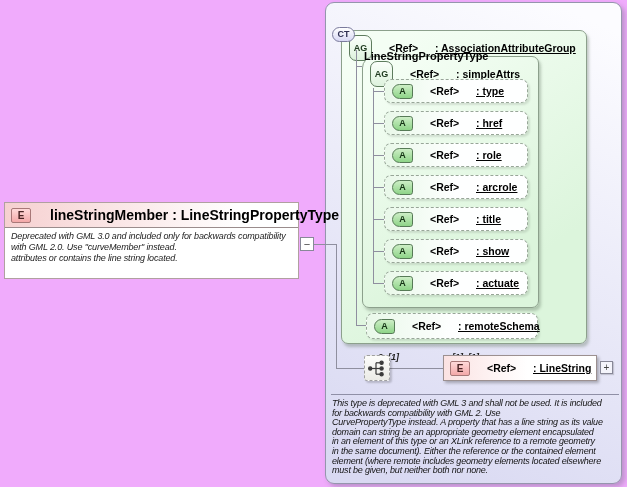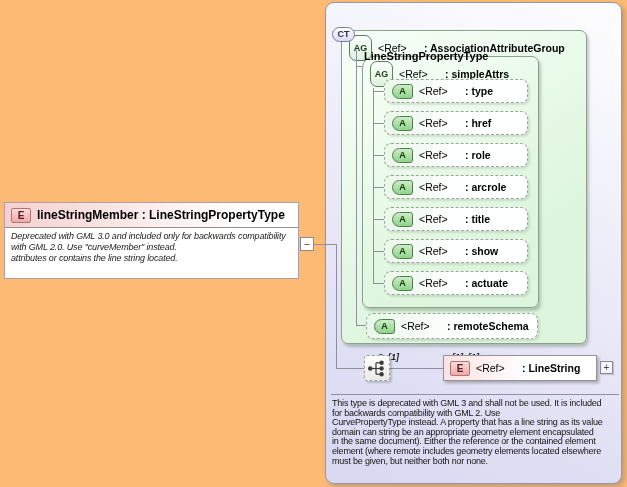--- a/index.html
+++ b/index.html
@@ -1,27 +1,27 @@
 <!DOCTYPE html>
 <html><head>
 <meta charset="utf-8">
 <style>
   * { margin:0; padding:0; box-sizing:border-box; }
   body { background:#ffffff; font-family:"Liberation Sans", sans-serif; }
-  .canvas { position:relative; width:627px; height:487px; background:#fdba74; overflow:hidden; }
+  .canvas { position:relative; width:627px; height:487px; background:#f0abfc; overflow:hidden; }
 
   svg.connectors { position:absolute; left:0; top:0; width:627px; height:487px; z-index:4; pointer-events:none; }
 
   
   .elem-box { position:absolute; left:4px; top:202px; width:295px; height:77px;
     border:1px solid #b0a0a0; background:#ffffff; z-index:5; }
   .elem-header { height:25px; display:flex; align-items:center; padding-left:6px;
     background:linear-gradient(90deg,#f6d0d0 0%,#fbeaea 45%,#ffffff 80%);
     border-bottom:1px solid #9a8c8c; }
-  .elem-title { font-size:12px; font-weight:bold; color:#000; margin-left:6px; white-space:nowrap; }
+  .elem-title { font-size:14px; font-weight:bold; color:#000; margin-left:19px; white-space:nowrap; }
   .elem-body { padding:3px 6px 0 6px; font-style:italic; font-size:9px; line-height:11px;
     color:#1c1c1c; letter-spacing:-0.15px; }
   .elem-body div { white-space:nowrap; }
 
   
   .badge { display:inline-flex; align-items:center; justify-content:center;
     font-weight:bold; flex:0 0 auto; }
   .badge-e { width:20px; height:15px; font-size:10px; color:#4a2424;
     background:linear-gradient(180deg,#ffd9d9,#f3a8a8); border:1px solid #a87878; border-radius:2px; }
   .badge-ct { width:23px; height:15px; font-size:9px; color:#2e2e52;
@@ -46,22 +46,22 @@
   .ct-header { position:absolute; left:332px; top:6px; display:flex; align-items:center; z-index:5; }
   .ct-title { font-size:11px; font-weight:bold; color:#000; margin-left:9px; white-space:nowrap;margin-top:44px; }
 
   .group-box { position:absolute; border:1px solid #8ca08c; border-radius:12px 7px 7px 7px;
     background:linear-gradient(145deg,#f4fef4 10%,#dcf5dc 75%);
     box-shadow:2px 3px 3px rgba(90,110,90,0.35); }
   .ag1 { left:341px; top:30px; width:246px; height:314px; z-index:2; }
   .ag2 { left:362px; top:56px; width:177px; height:252px; z-index:3; }
   .group-header { position:absolute; left:7px; top:4px; display:flex; align-items:center; white-space:nowrap; }
 
-  .ref-label { font-size:10.5px; font-weight:normal; color:#000; margin-left:6px; width:46px; flex:0 0 auto; }
-  .member-name { font-size:10.5px; font-weight:bold; color:#000; white-space:nowrap; }
+  .ref-label { font-size:10.5px; font-weight:bold; color:#000; margin-left:17px; width:46px; flex:0 0 auto; }
+  .member-name { font-size:10.5px; font-weight:bold; color:#000; white-space:nowrap;text-decoration:underline; }
 
   
   .attr { position:absolute; left:384px; width:144px; height:24px; display:flex; align-items:center;
     padding-left:7px; border:1px dashed #98a698; border-radius:7px;
     background:linear-gradient(90deg,#e9f8e9 0%,#feffff 50%);
     box-shadow:2px 2px 2px rgba(110,120,110,0.20); z-index:5; }
   .attr-remote { left:366px; width:172px; height:26px; }
 
   
   .card { position:absolute; font-size:9px; font-weight:bold; font-style:italic; color:#222;
@@ -72,21 +72,21 @@
     background:linear-gradient(180deg,#fdfdfb,#ebebe6);
     box-shadow:2px 2px 2px rgba(0,0,0,0.18); z-index:5; }
   .e-ref-box { position:absolute; left:443px; top:355px; width:154px; height:26px;
     display:flex; align-items:center; padding-left:6px; border:1px solid #9c9090;
     background:linear-gradient(90deg,#fbe2e2 0%,#ffffff 55%);
     box-shadow:2px 2px 3px rgba(0,0,0,0.28); z-index:5; }
 
   
   .ct-sep { position:absolute; left:331px; top:394px; width:288px; height:1px; background:#8f8fa6; z-index:5; }
   .ct-annotation { position:absolute; left:332px; top:399px; width:290px;
-    font-size:9px; line-height:9.6px; color:#141414; letter-spacing:-0.2px; z-index:5; }
+    font-style:italic; font-size:9px; line-height:9.6px; color:#141414; letter-spacing:-0.2px; z-index:5; }
   .ct-annotation div { white-space:nowrap; }
 </style>
 </head>
 <body>
 
 <div class="canvas">
 
   <div class="ct-box"></div>
   <div class="ct-header">
     <span class="badge badge-ct">CT</span>
@@ -192,20 +192,21 @@
   <div class="toggle toggle-plus">
     <span>+</span>
   </div>
 
   <div class="ct-sep"></div>
   <div class="ct-annotation">
     <div>This type is deprecated with GML 3 and shall not be used. It is included</div>
     <div>for backwards compatibility with GML 2. Use</div>
     <div>CurvePropertyType instead. A property that has a line string as its value</div>
     <div>domain can string be an appropriate geometry element encapsulated</div>
+    <div>in an element of this type or an XLink reference to a remote geometry</div>
     <div>in the same document). Either the reference or the contained element</div>
     <div>element (where remote includes geometry elements located elsewhere</div>
     <div>must be given, but neither both nor none.</div>
   </div>
 
   <div class="elem-box">
     <div class="elem-header">
       <span class="badge badge-e">E</span>
       <span class="elem-title">lineStringMember : LineStringPropertyType</span>
     </div>

